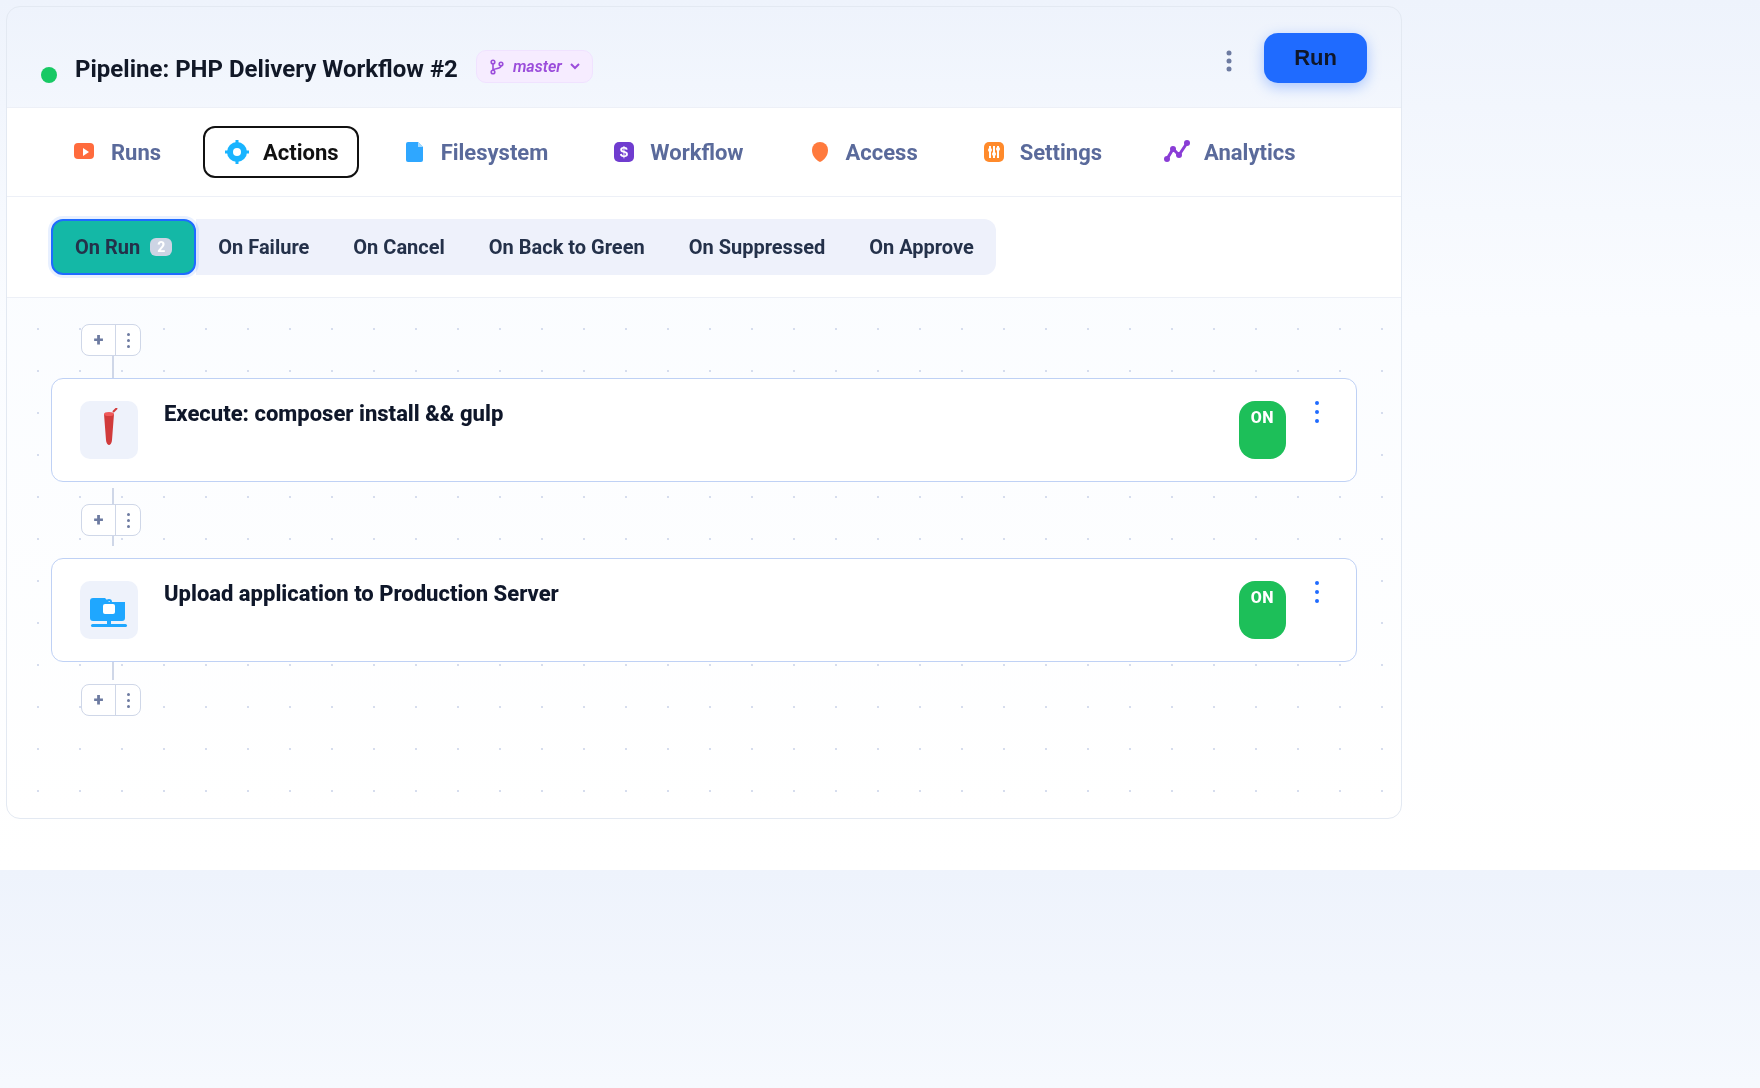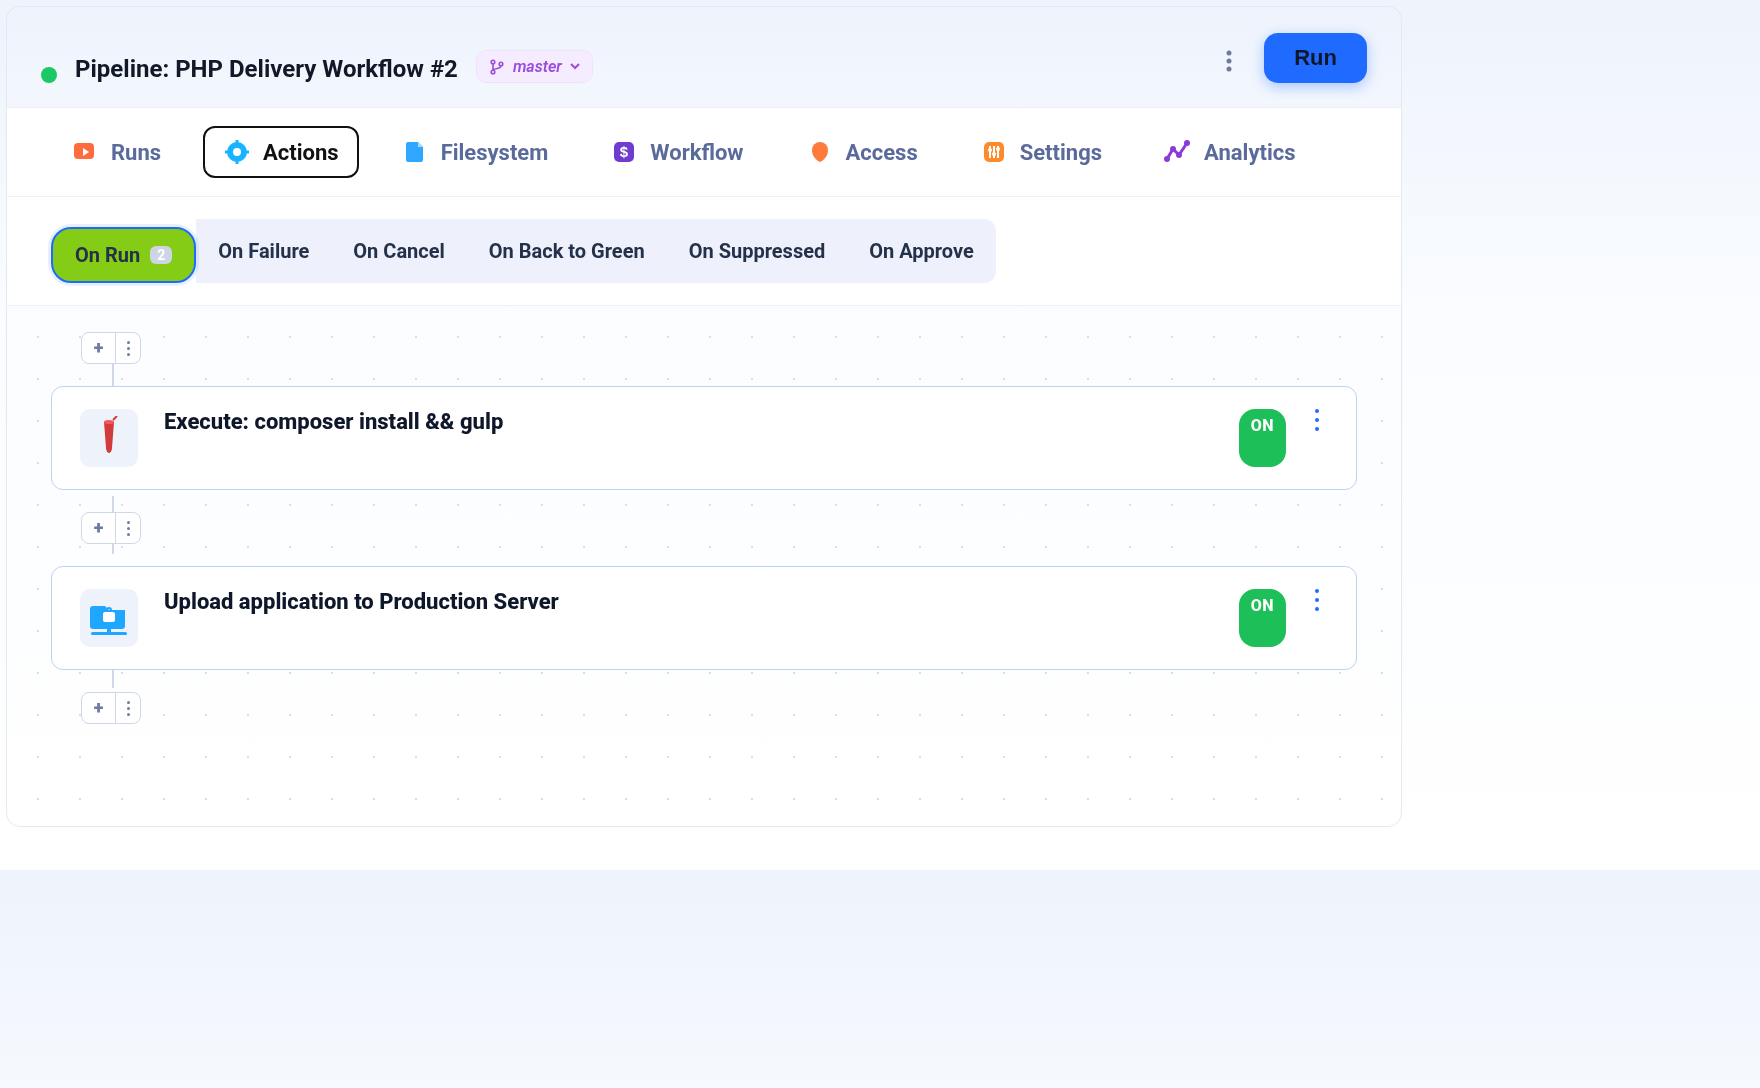--- a/index.html
+++ b/index.html
@@ -90,25 +90,25 @@
   }
   .subtab {
     font-size:20px; font-weight:700; color:#24314a;
     padding: 14px 22px;
     background:#eef1fb;
     display:inline-flex; align-items:center; gap:10px;
   }
   .subtab:first-child { border-top-left-radius:12px; border-bottom-left-radius:12px; }
   .subtab:last-child  { border-top-right-radius:12px; border-bottom-right-radius:12px; }
   .subtab.active {
-    background:#84cc16;
+    background:#14b8a6;
     border:2.5px solid #1f6bff;
-    border-radius:20px;
+    border-radius:12px;
     box-shadow: 0 0 0 3px rgba(31,107,255,.10);
-    position:relative; z-index:1;margin-top:8px;
+    position:relative; z-index:1;
   }
   .count-badge {
     background:#cdd4e4; color:#fff;
     font-size:14px; font-weight:800;
     border-radius:6px;
     padding: 1px 7px;
   }
   
   .canvas {
     position:relative;

